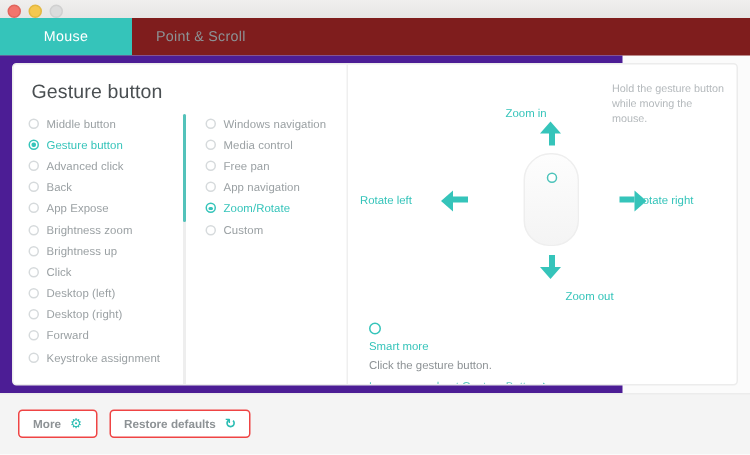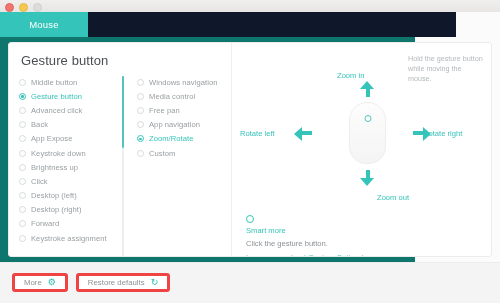--- a/index.html
+++ b/index.html
@@ -17,33 +17,33 @@
     background:linear-gradient(#f0efee,#e7e6e5);
   }
   .lights{position:absolute;left:5px;top:3px;display:flex;gap:5px;}
   .light{width:7px;height:7px;border-radius:50%;}
   .light.red{background:#f2756d;border:0.5px solid #e0655d;}
   .light.yellow{background:#f5c84f;border:0.5px solid #e3b841;}
   .light.gray{background:#dcdcdc;border:0.5px solid #d0d0d0;}
 
   
   .tabbar{
-    position:absolute;left:0;top:12px;width:456px;height:25px;
-    background:#0f172a;display:flex;align-items:stretch;
+    position:absolute;left:0;top:12px;width:500px;height:25px;
+    background:#7f1d1d;display:flex;align-items:stretch;
   }
   .tab{
     display:flex;align-items:center;justify-content:center;
     font-size:9.5px;color:#8c9295;padding:0 16px;letter-spacing:.2px;
   }
   .tab.active{background:#35c4ba;color:#ffffff;min-width:56px;}
 
   
   .content{
     position:absolute;left:0;top:37px;width:415px;height:225px;
-    background:#0f766e;
+    background:#4c1d95;
   }
   .card{
     position:absolute;left:8px;top:5px;width:484px;height:215px;
     background:#ffffff;border:1px solid #ececec;border-radius:3px;
     box-sizing:border-box;overflow:hidden;
   }
   .divider{
     position:absolute;left:222px;top:0;width:1px;height:215px;background:#efefef;
   }
 
@@ -138,22 +138,22 @@
   }
 
   
   .footer{
     position:absolute;left:0;top:262px;width:500px;height:41px;
     background:#f4f4f4;border-top:1px solid #ececec;box-sizing:border-box;
   }
   .fbtns{position:absolute;left:12px;top:10px;display:flex;gap:8px;}
   .fbtn{
     display:flex;align-items:center;gap:6px;height:19px;padding:0 9px;
-    background:#ffffff;border:3px solid #ef4444;border-radius:3px;
-    font-size:7.8px;color:#8d9295;box-sizing:border-box;
+    background:#ffffff;border:1px solid #ef4444;border-radius:3px;
+    font-size:7.8px;color:#8d9295;box-sizing:border-box;font-weight:bold;
   }
   .gear{font-size:9px;color:#2bbdb3;line-height:1;}
   .refresh{font-size:9px;color:#2bbdb3;line-height:1;}
 </style>
 </head>
 <body>
 
 <div id="app">
 
   <div class="titlebar">
@@ -161,20 +161,23 @@
       <div class="light red"></div>
       <div class="light yellow"></div>
       <div class="light gray"></div>
     </div>
   </div>
 
   <div class="tabbar">
     <div class="tab active">
       <span>Mouse</span>
     </div>
+    <div class="tab">
+      <span>Point &amp; Scroll</span>
+    </div>
   </div>
 
   <div class="content">
     <div class="card">
 
       <div class="leftpane">
         <div class="heading">Gesture button</div>
 
         <div class="col col1">
           <div class="opt">
@@ -192,21 +195,21 @@
           <div class="opt">
             <span class="radio"></span>
             <span>Back</span>
           </div>
           <div class="opt">
             <span class="radio"></span>
             <span>App Expose</span>
           </div>
           <div class="opt">
             <span class="radio"></span>
-            <span>Keystroke down</span>
+            <span>Brightness zoom</span>
           </div>
           <div class="opt">
             <span class="radio"></span>
             <span>Brightness up</span>
           </div>
           <div class="opt">
             <span class="radio"></span>
             <span>Click</span>
           </div>
           <div class="opt">

